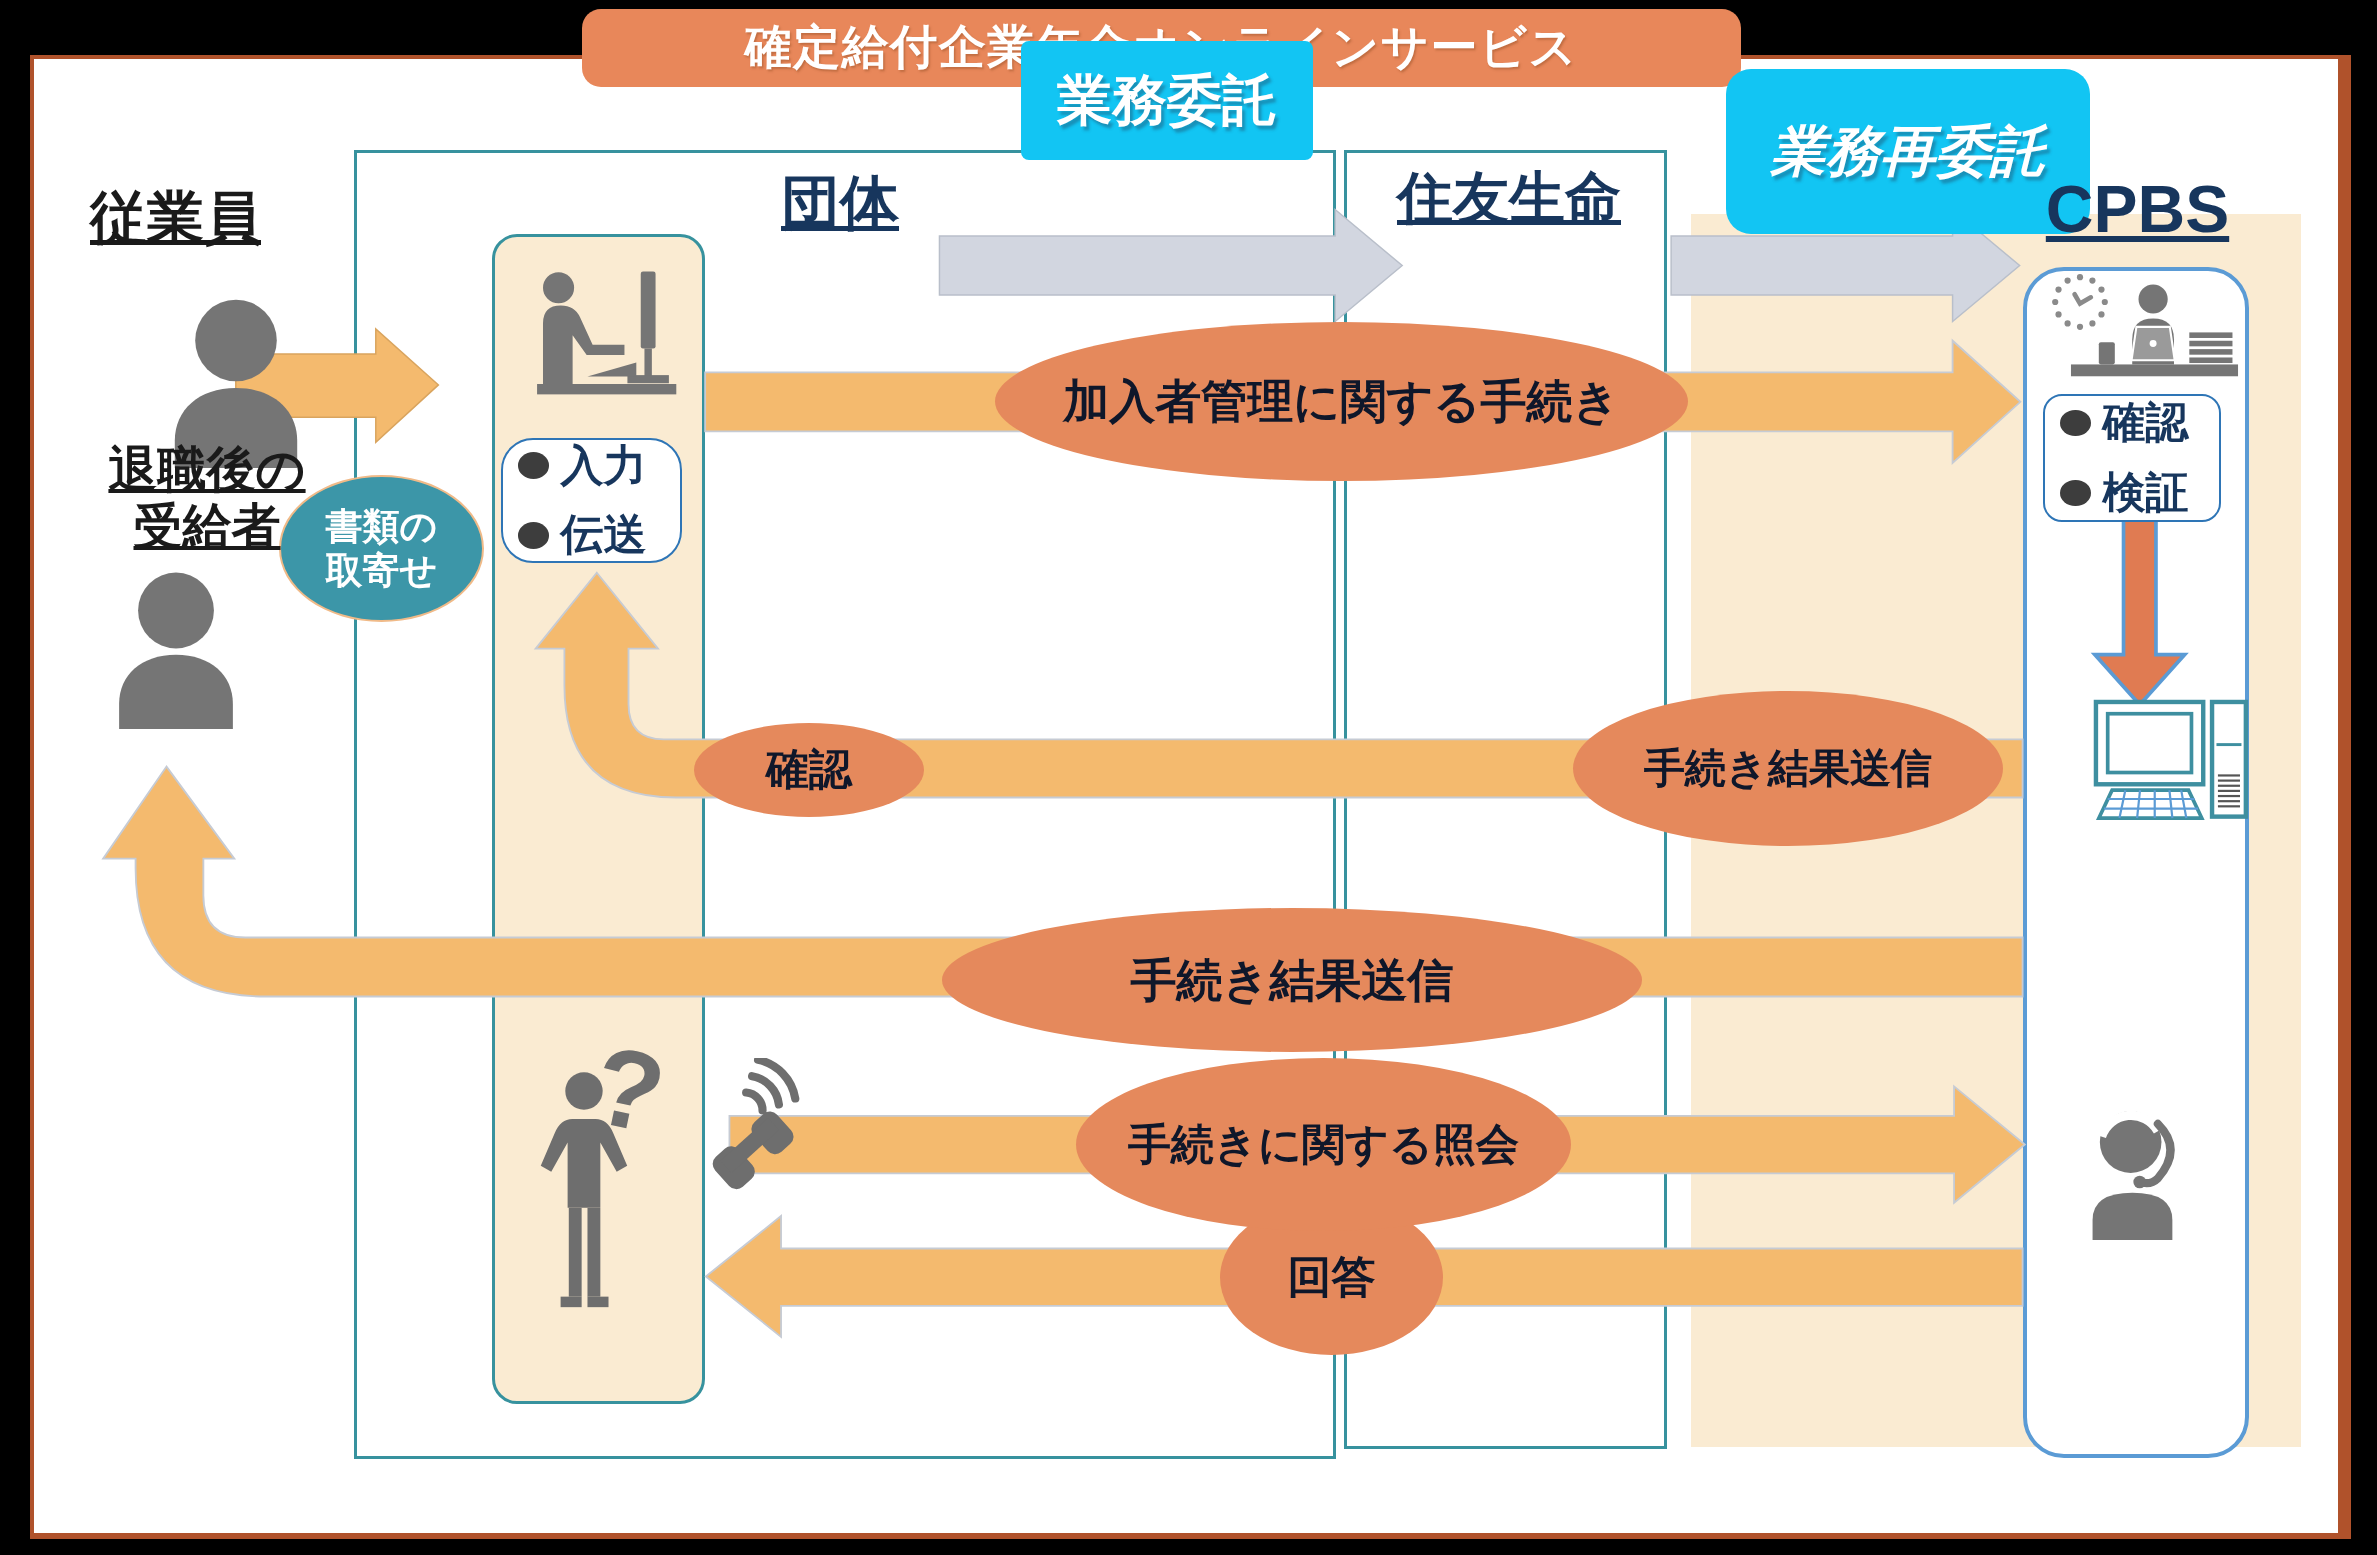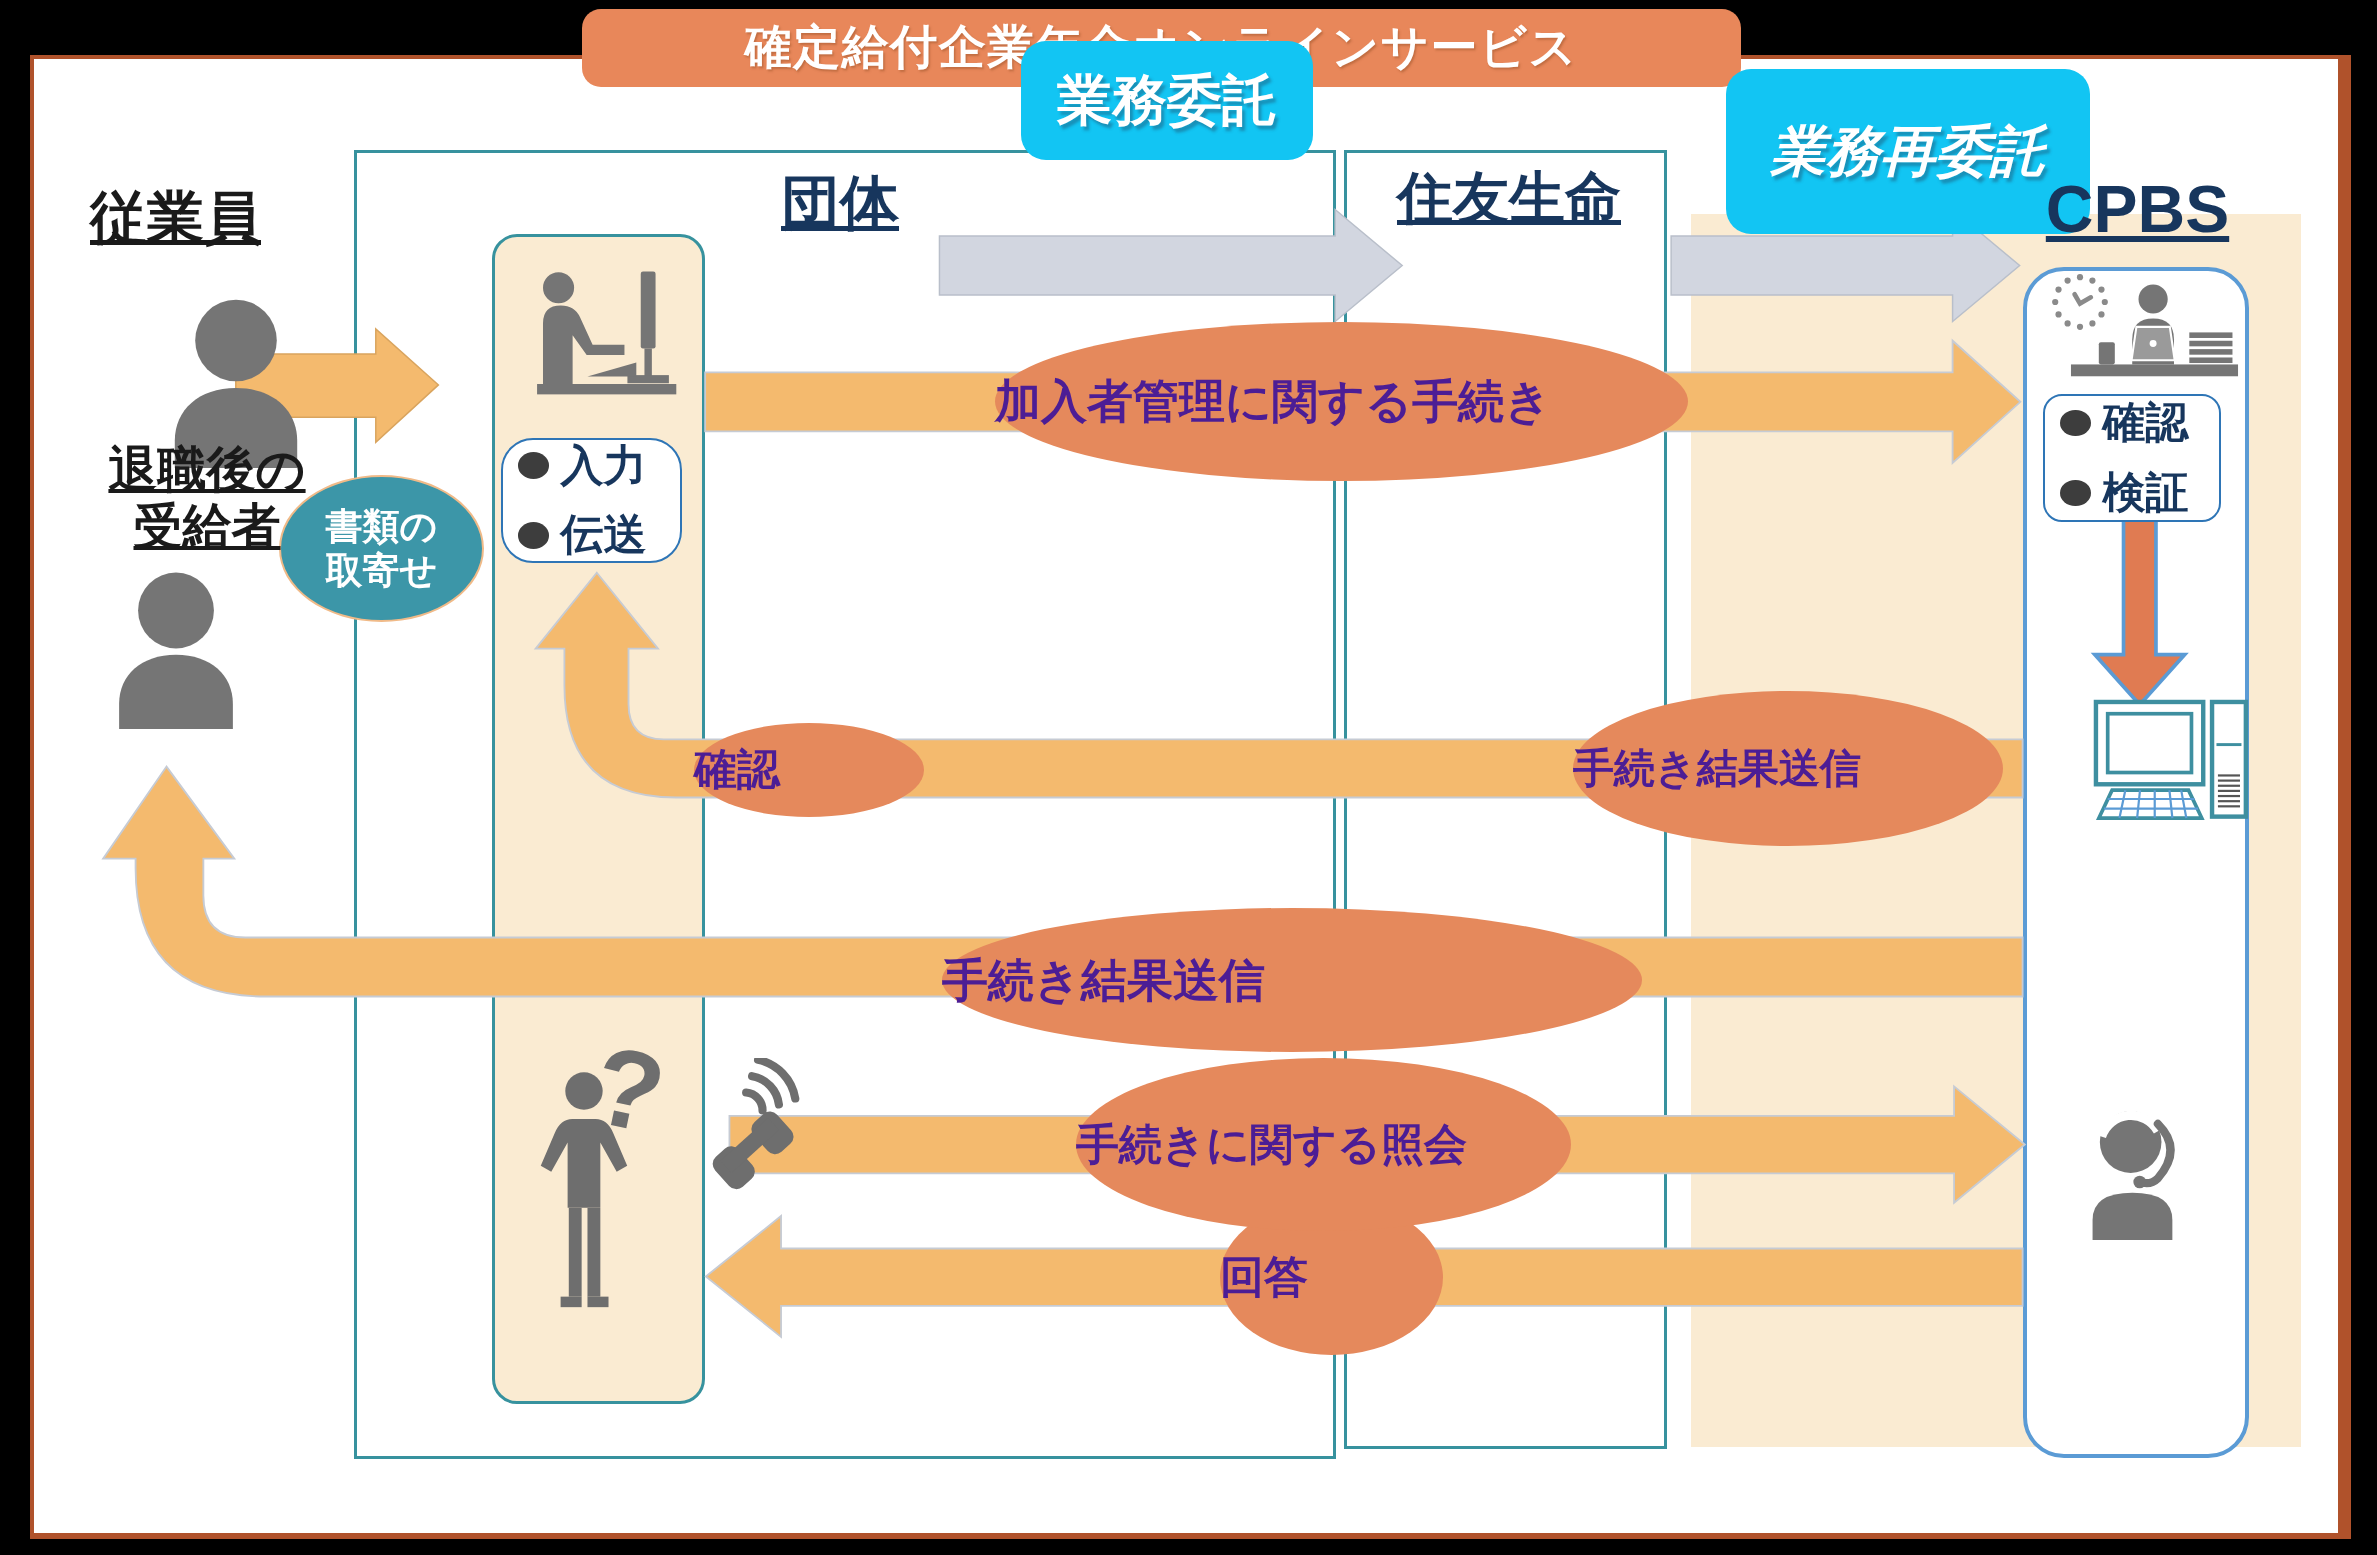--- a/index.html
+++ b/index.html
@@ -6,22 +6,22 @@
   .stage{position:relative;width:2377px;height:1556px;background:#000;overflow:hidden;
          font-family:"Liberation Sans","DejaVu Sans",sans-serif;}
   .abs{position:absolute;}
   .slide{left:29.5px;top:55px;width:2321px;height:1484px;background:#fff;
          border:solid #B0522B;border-width:4.4px 13.3px 6.6px 4.4px;box-sizing:border-box;z-index:1;}
   .frame{box-sizing:border-box;background:#fff;border:3.7px solid #37929E;z-index:2;}
   .beige-col{background:#FAEBD2;z-index:3;}
   .cpbs-box{box-sizing:border-box;background:#fff;border:4.4px solid #5B9BD5;border-radius:41px;z-index:4;}
   .group-box{box-sizing:border-box;background:#FAEBD2;border:3.7px solid #37929E;border-radius:25px;z-index:5;}
   .overlay{left:0;top:0;z-index:6;}
-  .ellipse{border-radius:50%;background:#E5895C;display:flex;align-items:center;
-           color:#4c1d95;font-weight:bold;z-index:7;text-align:center;line-height:1.1;}
+  .ellipse{border-radius:50%;background:#E5895C;display:flex;align-items:center;justify-content:center;
+           color:#0f172a;font-weight:bold;z-index:7;text-align:center;line-height:1.1;}
   .ellipse-teal{border-radius:50%;background:#3C96A8;border:2.9px solid #F0BA88;box-sizing:border-box;
            display:flex;flex-direction:column;justify-content:center;
            color:#fff;font-weight:bold;z-index:7;text-align:center;line-height:1.18;}
   .icon{z-index:8;}
   .lbl{z-index:9;font-weight:bold;white-space:nowrap;text-decoration:underline;}
   .navy{color:#17365D;}
   .blk{color:#1a1a1a;}
   .title-bar{background:#E8875A;border-radius:19px;display:flex;align-items:center;justify-content:center;
            color:#fff;font-weight:bold;font-size:47px;letter-spacing:1.5px;z-index:9;
            text-shadow:1.5px 2.2px 2.2px rgba(120,60,20,.35);}
@@ -89,21 +89,21 @@
 
   <div class="abs ellipse-teal" style="left:279px;top:475px;width:205px;height:147px;font-size:37px;">
     <div>書類の</div>
     <div>取寄せ</div>
   </div>
 
   <div class="abs title-bar" style="left:582px;top:8.8px;width:1159px;height:78px;">
       <span>確定給付企業年金オンラインサービス</span>
     </div>
 
-  <div class="abs cyan-tag" style="left:1021px;top:41px;width:292px;height:119px;">
+  <div class="abs cyan-tag" style="left:1021px;top:41px;width:292px;height:119px;border-radius:8px;">
       <span>業務委託</span>
     </div>
   <div class="abs cyan-tag" style="left:1726px;top:69px;width:364px;height:165px;font-style:italic;">
       <span>業務再委託</span>
     </div>
 
   <div class="abs lbl blk" style="left:90px;top:180px;font-size:57px;"><span>従業員</span></div>
   <div class="abs lbl navy" style="left:781px;top:164px;font-size:59px;"><span>団体</span></div>
   <div class="abs lbl navy" style="left:1397px;top:161px;font-size:56px;"><span>住友生命</span></div>
   <div class="abs lbl navy center" style="left:2027px;top:171px;width:221px;font-size:66px;"><span>CPBS</span></div>

